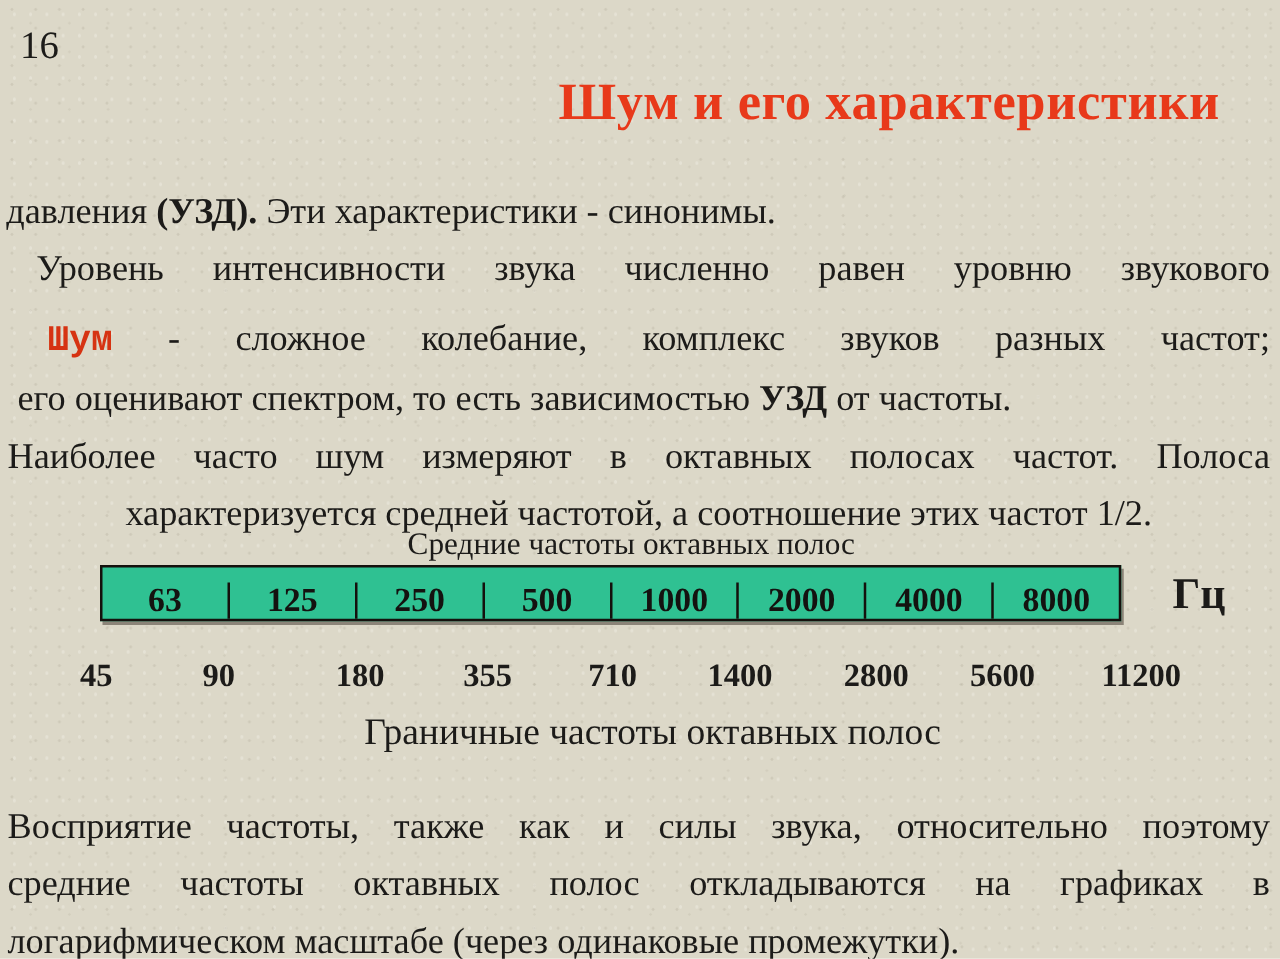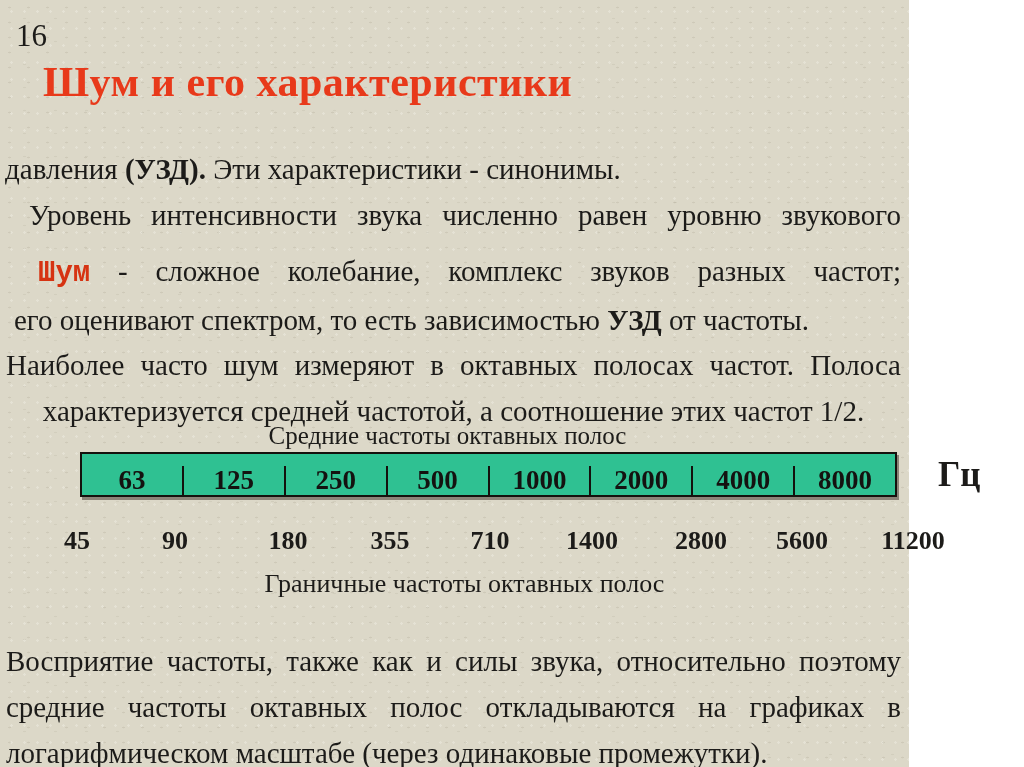--- a/index.html
+++ b/index.html
@@ -2,35 +2,35 @@
 <html><head>
 <meta charset="utf-8">
 <style>
   html,body{margin:0;padding:0;}
   body{
     width:1024px;height:767px;overflow:hidden;
     font-family:"Liberation Serif","DejaVu Serif",serif;
     color:#1c1b19;
   }
   #slide{
-    position:relative;width:909px;height:767px;
+    position:relative;width:1024px;height:767px;
     background-color:#dcd8c8;
     background-image:
       radial-gradient(rgba(110,100,80,0.13) 1px, transparent 1.4px),
       radial-gradient(rgba(110,100,80,0.09) 1px, transparent 1.4px),
       radial-gradient(rgba(255,255,250,0.25) 1px, transparent 1.3px);
     background-size:19px 15px, 31px 23px, 13px 17px;
     background-position:0 0, 9px 7px, 5px 3px;
   }
   .abs{position:absolute;}
   #page-number{
     left:16px;top:20px;font-size:31px;line-height:1;
   }
   #title{
-    left:0;right:0;top:58px;text-align:left;
+    left:0;right:0;top:58px;text-align:right;
     padding-right:48px;
     font-size:42px;font-weight:bold;color:#e8391a;
     letter-spacing:0.5px;
     padding-left:43px;
   }
   .para{font-size:29px;line-height:46px;}
   #para-1{left:5px;right:8px;top:146px;}
   #para-2{left:14px;right:8px;top:248px;}
   #para-3{left:6px;right:8px;top:342px;}
   #para-4{left:6px;right:8px;top:638px;}
@@ -38,21 +38,21 @@
   .line.j{text-align-last:justify;}
   .line.c{text-align:center;text-align-last:center;}
   .line.ind{text-indent:24px;}
   .seg-normal{font-weight:normal;text-align:center;}
   .seg-bold{font-weight:bold;}
   .seg-bold-red{font-weight:bold;color:#d63312;font-family:Liberation Mono, monospace;}
   .caption{
     left:0;right:0;text-align:center;font-weight:normal;
   }
   #caption-top{top:422px;font-size:25px;padding-right:14px;}
-  #caption-bottom{top:569px;font-size:26px;padding-left:20px;}
+  #caption-bottom{top:569px;font-size:30px;padding-left:20px;}
   #octave-bar{
     left:80px;top:452px;width:817px;height:45px;
     display:flex;box-sizing:border-box;
     background:#2fc192;
     border:2px solid #14110d;
     box-shadow:2px 3px 0 rgba(40,32,22,0.45);
   }
   .octave-cell{
     flex:1;display:flex;align-items:flex-end;justify-content:center;
     border-right:2px solid #14110d;

